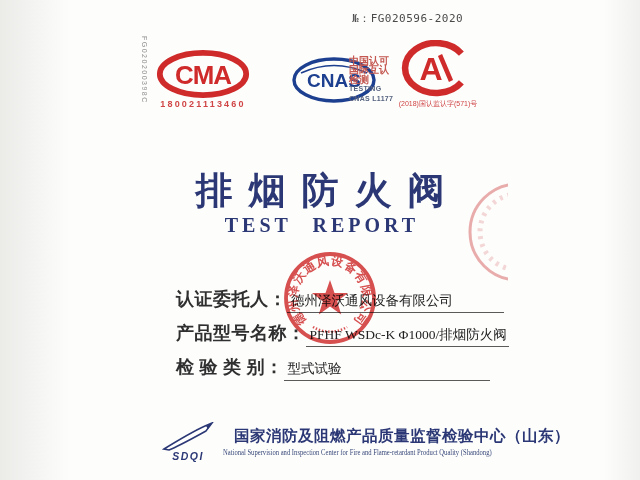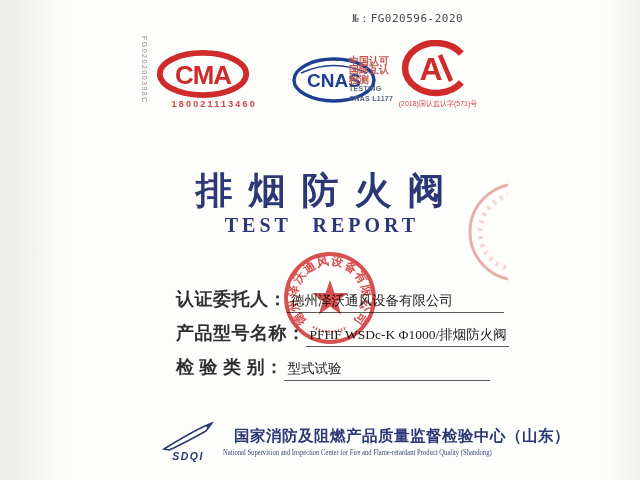--- a/index.html
+++ b/index.html
@@ -10,21 +10,21 @@
   .edge-right{position:absolute;right:0;top:0;bottom:0;width:36px;
     background:linear-gradient(270deg,#f0f0ee,rgba(255,255,255,0));}
 
   .report-no{position:absolute;left:352px;top:11px;font-family:"DejaVu Sans Mono","Liberation Mono",monospace;
     font-size:11px;color:#4a4a4a;letter-spacing:.5px;}
   .side-code{position:absolute;left:141px;top:36px;writing-mode:vertical-rl;
     font-size:7px;color:#8f8f8f;letter-spacing:1.5px;font-family:"Liberation Sans",sans-serif;}
 
   
   .cma{position:absolute;left:152px;top:50px;width:102px;height:48px;}
-  .cma-number{position:absolute;left:149px;top:99px;width:108px;text-align:right;
+  .cma-number{position:absolute;left:149px;top:99px;width:108px;text-align:center;
     font-size:9px;color:#d04545;letter-spacing:2.2px;font-weight:bold;}
   .ilac{position:absolute;left:228px;top:44px;width:64px;height:64px;border-radius:50%;
     background:repeating-radial-gradient(circle at 50% 50%, #3a4a99 0px, #3a4a99 1px, #ffffff 1.6px, #ffffff 4px);
     overflow:hidden;}
   .ilac-band{position:absolute;left:0;top:25px;width:100%;height:14px;background:#fff;
     display:flex;align-items:center;justify-content:center;}
   .ilac-band span{font-size:11px;font-weight:bold;font-style:italic;color:#2c3e8f;letter-spacing:.2px;}
   .cnas-mark{position:absolute;left:292px;top:56px;width:84px;height:48px;}
   .cnas-text{position:absolute;left:349px;top:56px;line-height:9.4px;}
   .cnas-text .zh{font-size:10px;font-weight:bold;color:#c4574f;}

